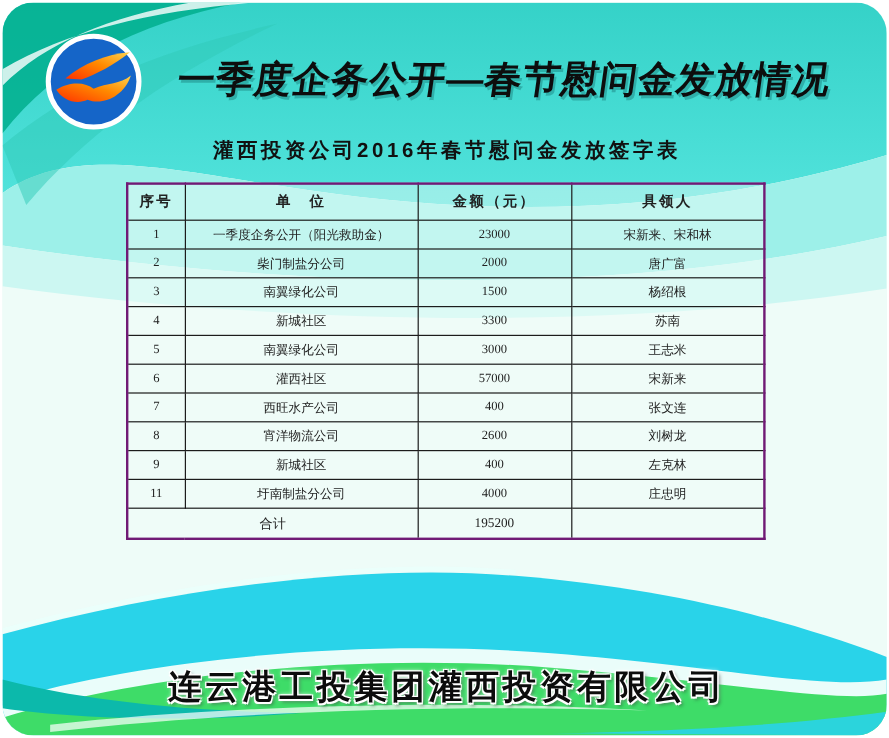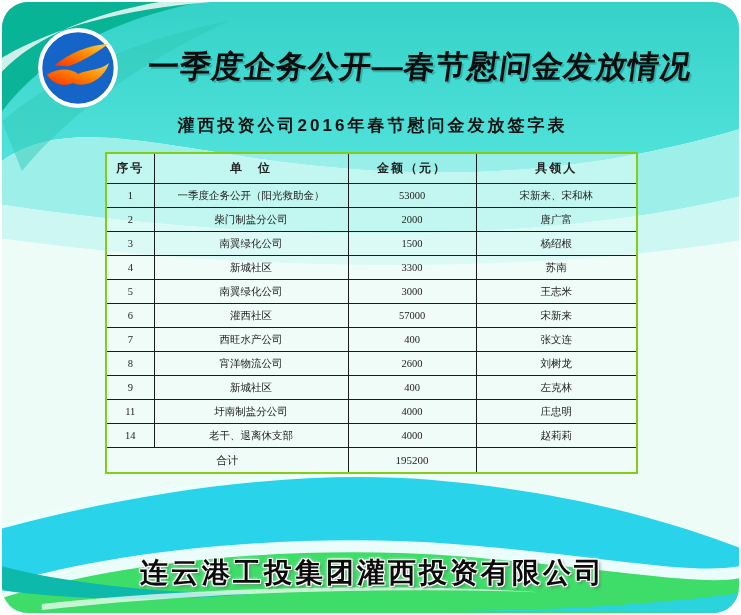--- a/index.html
+++ b/index.html
@@ -30,21 +30,21 @@
   table.sign{
     position:absolute;left:103px;top:150px;width:531px;
     border-collapse:collapse;table-layout:fixed;
     font-family:"Liberation Serif","DejaVu Serif",serif;
     background:rgba(240,252,248,.45);
   }
   table.sign th,table.sign td{
     border:1px solid #1c1c1c;text-align:center;vertical-align:middle;
     color:#222;padding:0;overflow:hidden;white-space:nowrap;
   }
-  table.sign{border:2px solid #84cc16;}
+  table.sign{border:2px solid #701a75;}
   table.sign th{height:29px;font-size:12px;font-weight:bold;letter-spacing:2px;}
   table.sign tbody td{height:23px;font-size:10.5px;}
   table.sign tfoot td{height:24px;font-size:11px;}
   col.c-no{width:48px;} col.c-unit{width:194px;} col.c-amt{width:128px;} col.c-rec{width:161px;}
   
   .footer{
     position:absolute;left:0;top:552px;width:741px;text-align:center;
     font-size:28px;font-weight:bold;color:#0c0c0c;letter-spacing:3px;
     text-shadow:0 0 2px #fff,0 0 4px #fff,1px 1px 0 #fff,-1px -1px 0 #fff,1px -1px 0 #fff,-1px 1px 0 #fff,2px 2px 3px rgba(0,0,0,.5);
   }
@@ -114,21 +114,21 @@
         <th>序号</th>
         <th>单　位</th>
         <th>金额（元）</th>
         <th>具领人</th>
       </tr>
     </thead>
     <tbody>
         <tr>
           <td>1</td>
           <td>一季度企务公开（阳光救助金）</td>
-          <td>53000</td>
+          <td>23000</td>
           <td>宋新来、宋和林</td>
         </tr>
         <tr>
           <td>2</td>
           <td>柴门制盐分公司</td>
           <td>2000</td>
           <td>唐广富</td>
         </tr>
         <tr>
           <td>3</td>
@@ -171,26 +171,20 @@
           <td>新城社区</td>
           <td>400</td>
           <td>左克林</td>
         </tr>
         <tr>
           <td>11</td>
           <td>圩南制盐分公司</td>
           <td>4000</td>
           <td>庄忠明</td>
         </tr>
-        <tr>
-          <td>14</td>
-          <td>老干、退离休支部</td>
-          <td>4000</td>
-          <td>赵莉莉</td>
-        </tr>
       </tbody>
     <tfoot>
       <tr>
         <td colspan="2">合计</td>
         <td>195200</td>
         <td></td>
       </tr>
     </tfoot>
   </table>
 

